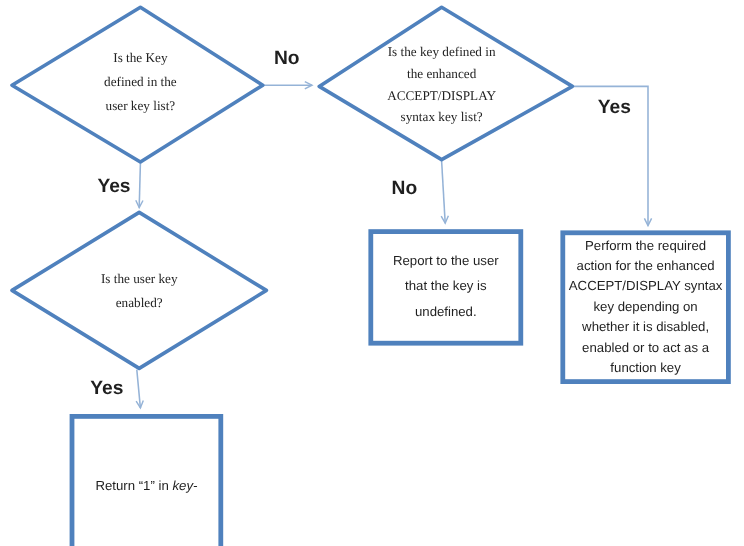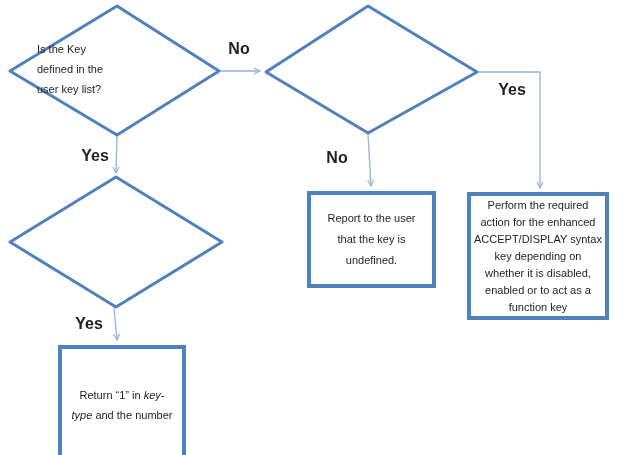--- a/index.html
+++ b/index.html
@@ -11,22 +11,23 @@
   html,body{margin:0;padding:0;background:var(--background);}
   .canvas{
     position:relative;width:620px;height:455px;background:var(--background);
     font-family:"Liberation Sans",sans-serif;color:var(--text);overflow:hidden;
   }
   .layer{position:absolute;left:0;top:0;}
   .shape{fill:var(--background);stroke:var(--shape-stroke);stroke-width:3;stroke-linejoin:round;}
   .connector{fill:none;stroke:var(--connector);stroke-width:1.3px;}
   .arrowhead{fill:none;stroke:var(--connector);stroke-width:1.2px;}
   .dtext{
-    position:absolute;text-align:left;font-size:11px;color:var(--text);
+    position:absolute;text-align:center;font-size:11px;color:var(--text);
     white-space:pre-line;
+    font-family:Liberation Serif, serif;
   }
   .lh20{line-height:20px;}
   .lh18{line-height:18px;}
   .pbox{
     position:absolute;box-sizing:border-box;border:4px solid var(--shape-stroke);
     background:var(--background);display:flex;align-items:center;justify-content:center;
     text-align:center;
   }
   .ptext{font-size:11px;color:var(--text);white-space:pre-line;padding:0 2px;}
   .lh21{line-height:21px;}
@@ -59,42 +60,47 @@
 
     <polygon class="shape" points="117,6 219,71 117,135 10,71"></polygon>
     <polygon class="shape" points="368,6 477,72 368,133 266,72"></polygon>
     <polygon class="shape" points="116,177 222,242 116,307 10,242"></polygon>
   </svg>
 
   <div class="dtext lh20" style="left:37px;top:39px;width:160px;">Is the Key
 defined in the
 user key list?</div>
 
+  <div class="dtext lh18" style="left:288px;top:35px;width:160px;">Is the key defined in
+the enhanced
+ACCEPT/DISPLAY
+syntax key list?</div>
 
+  <div class="dtext lh20" style="left:36px;top:223px;width:160px;">Is the user key
+enabled?</div>
 
   <div class="pbox" style="left:307px;top:191px;width:129px;height:97px;">
     <div class="ptext lh21">Report to the user
 that the key is
 undefined.</div>
   </div>
 
   <div class="pbox" style="left:467px;top:192px;width:142px;height:128px;">
     <div class="ptext lh17">Perform the required
 action for the enhanced
 ACCEPT/DISPLAY syntax
 key depending on
 whether it is disabled,
 enabled or to act as a
 function key</div>
   </div>
 
   <div class="pbox" style="left:58px;top:345px;width:128px;height:119px;">
     <div class="rich">
         <div><span>Return “1” in </span><em>key-</em></div>
-        <div><em>type</em><span> and the number</span></div>
       </div>
   </div>
 
   <div class="elabel" style="left:219px;top:41px;">No</div>
   <div class="elabel" style="left:75px;top:148px;">Yes</div>
   <div class="elabel" style="left:317px;top:150px;">No</div>
   <div class="elabel" style="left:492px;top:82px;">Yes</div>
   <div class="elabel" style="left:69px;top:316px;">Yes</div>
 
 </div>

